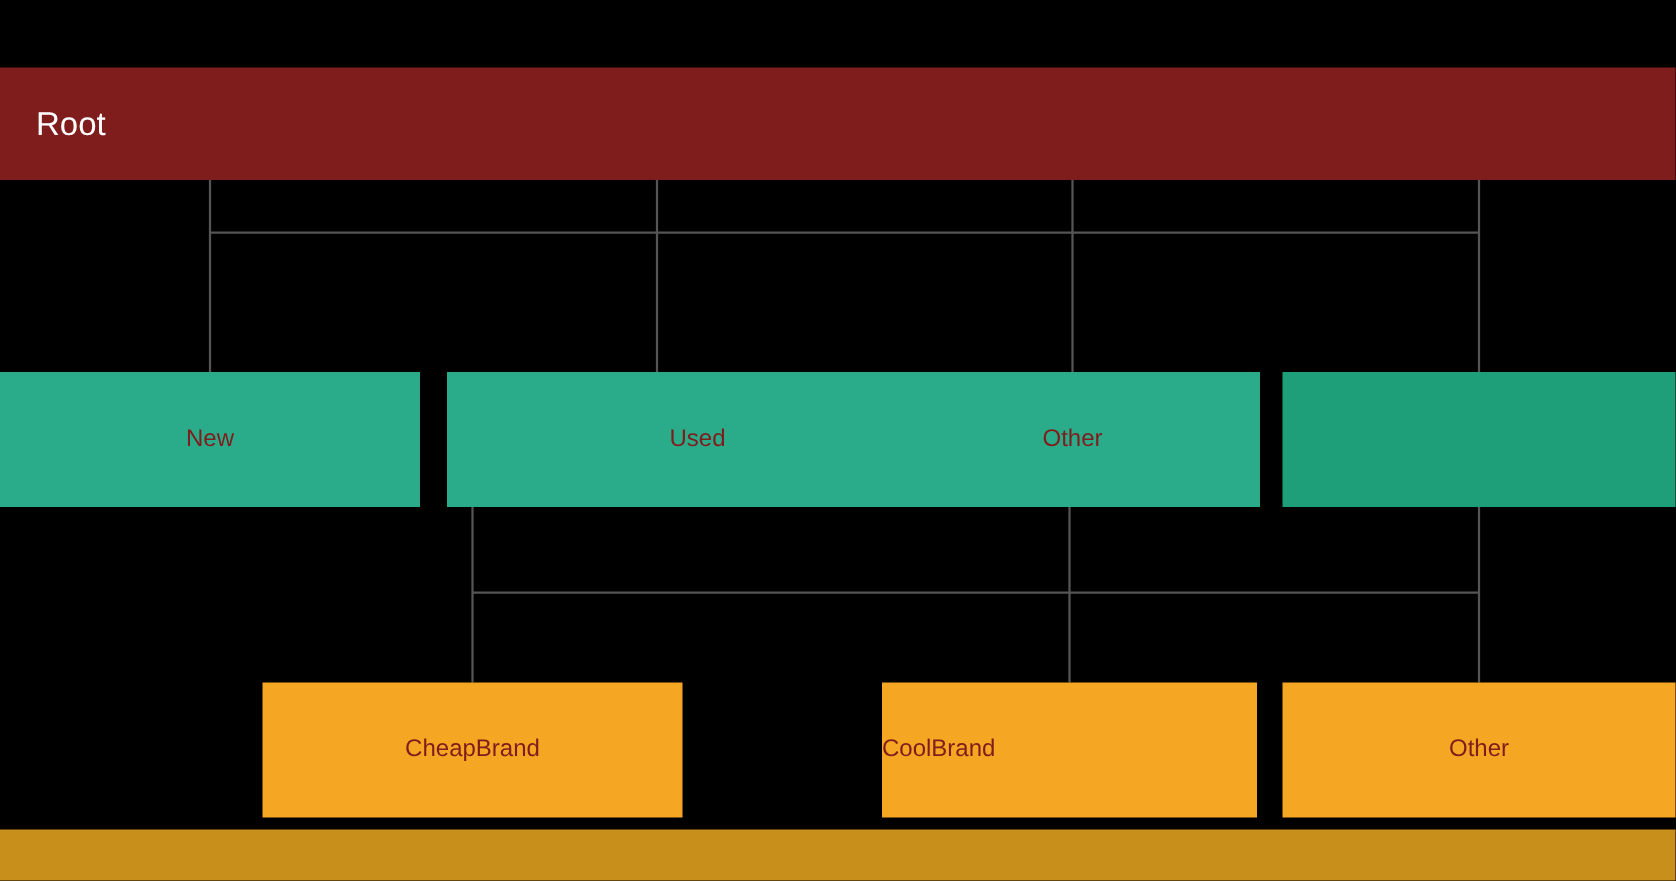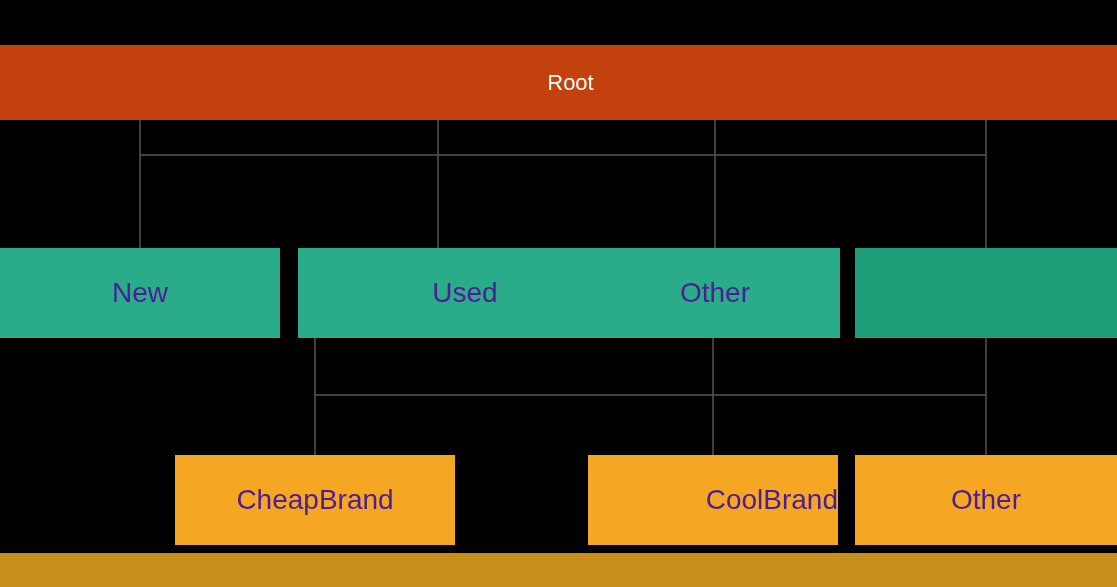--- a/index.html
+++ b/index.html
@@ -18,24 +18,23 @@
       background: #000;
     }
 
     
     .node-root {
       position: absolute;
       top: 45px;
       left: 0;
       width: 1117px;
       height: 75px;
-      background: #c2410c;
-      display: flex;
-      align-items: center;
-      justify-content: center;
+      background: #7f1d1d;
+      display: flex;
+      align-items: center;
       padding-left: 24px;
     }
 
     .node-root span {
       color: #fff;
       font-size: 22px;
       font-weight: 400;
     }
 
     
@@ -99,21 +98,21 @@
 
     .node-coolbrand {
       position: absolute;
       top: 455px;
       left: 588px;
       width: 250px;
       height: 90px;
       background: #f5a623;
       display: flex;
       align-items: center;
-      justify-content: flex-end;
+      justify-content: flex-start;
     }
 
     .node-other-l3 {
       position: absolute;
       top: 455px;
       left: 855px;
       width: 262px;
       height: 90px;
       background: #f5a623;
       display: flex;
@@ -135,22 +134,22 @@
     .connector-svg {
       position: absolute;
       top: 0;
       left: 0;
       width: 1117px;
       height: 587px;
       pointer-events: none;
     }
 
     .node-label {
-      color: #4c1d95;
-      font-size: 28px;
+      color: #7f1d1d;
+      font-size: 16px;
       font-weight: 400;
     }
   </style>
 </head>
 <body>
 
 <div class="tree-container">
 
   <svg class="connector-svg">
 

